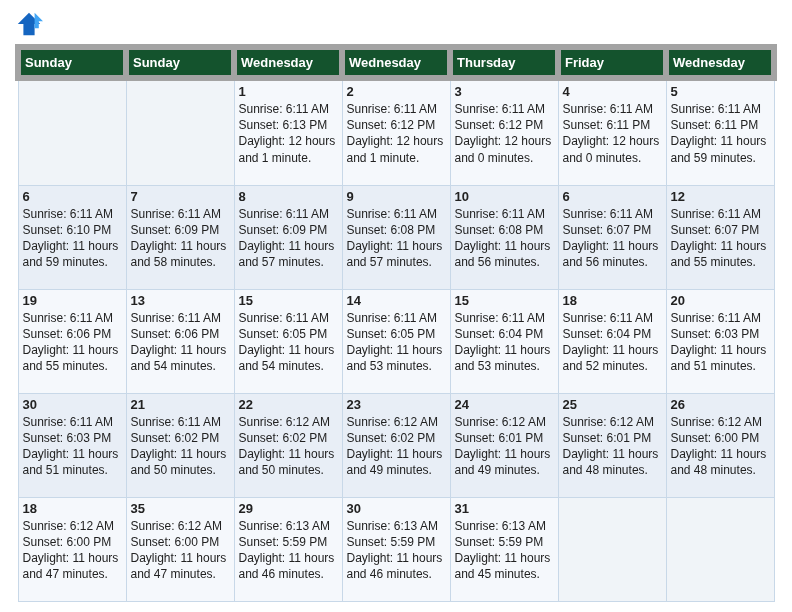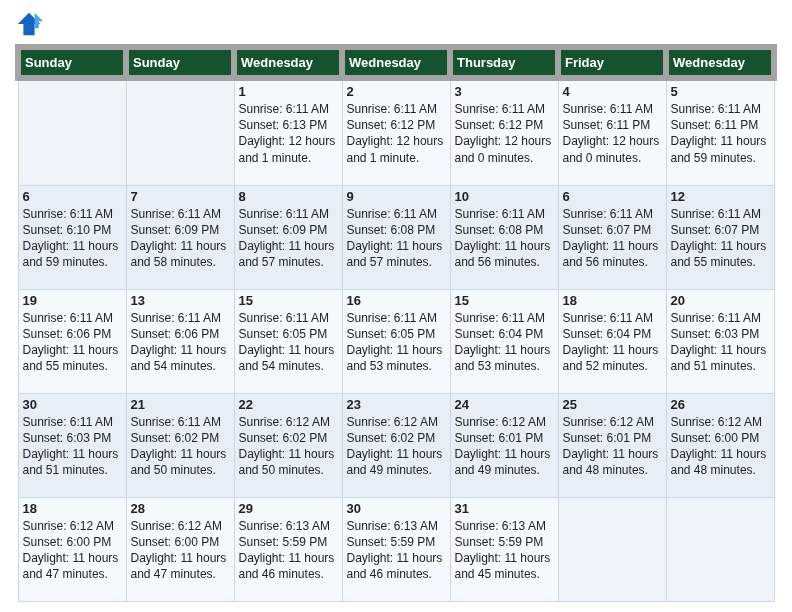--- a/index.html
+++ b/index.html
@@ -238,21 +238,21 @@
 and 54 minutes.</div>
           </td>
           <td>
             <span class="day-num">15</span>
             <div class="cell-text" style="white-space: pre-line;">Sunrise: 6:11 AM
 Sunset: 6:05 PM
 Daylight: 11 hours
 and 54 minutes.</div>
           </td>
           <td>
-            <span class="day-num">16</span>
+            <span class="day-num">14</span>
             <div class="cell-text" style="white-space: pre-line;">Sunrise: 6:11 AM
 Sunset: 6:05 PM
 Daylight: 11 hours
 and 53 minutes.</div>
           </td>
           <td>
             <span class="day-num">15</span>
             <div class="cell-text" style="white-space: pre-line;">Sunrise: 6:11 AM
 Sunset: 6:04 PM
 Daylight: 11 hours
@@ -326,21 +326,21 @@
         </tr>
         <tr>
           <td>
             <span class="day-num">18</span>
             <div class="cell-text" style="white-space: pre-line;">Sunrise: 6:12 AM
 Sunset: 6:00 PM
 Daylight: 11 hours
 and 47 minutes.</div>
           </td>
           <td>
-            <span class="day-num">28</span>
+            <span class="day-num">35</span>
             <div class="cell-text" style="white-space: pre-line;">Sunrise: 6:12 AM
 Sunset: 6:00 PM
 Daylight: 11 hours
 and 47 minutes.</div>
           </td>
           <td>
             <span class="day-num">29</span>
             <div class="cell-text" style="white-space: pre-line;">Sunrise: 6:13 AM
 Sunset: 5:59 PM
 Daylight: 11 hours

